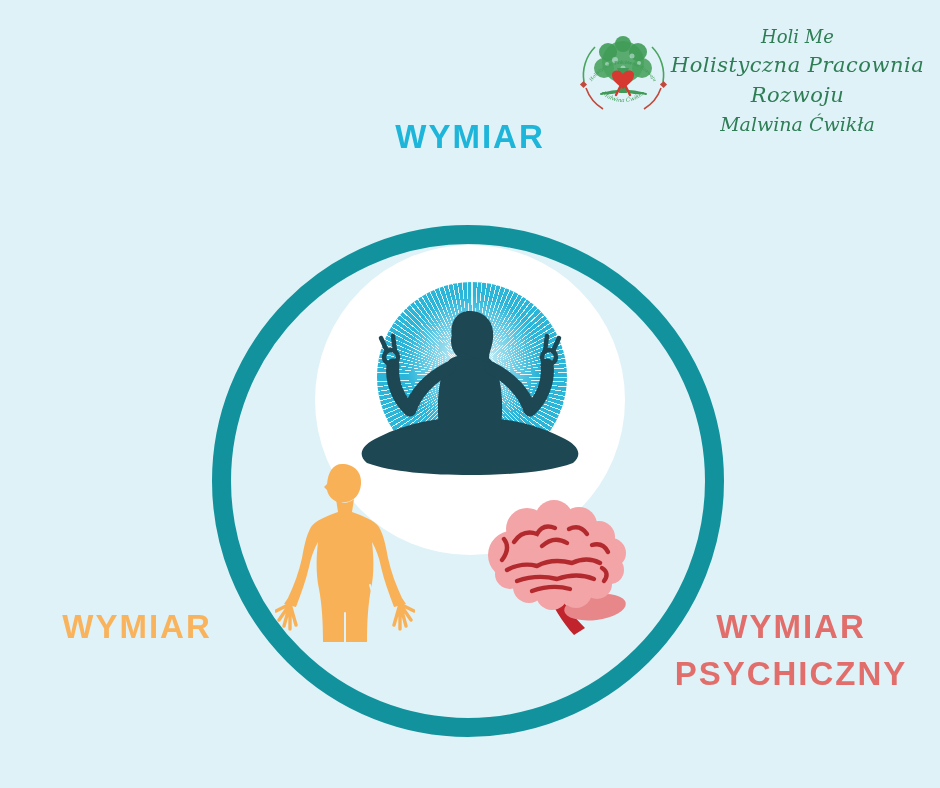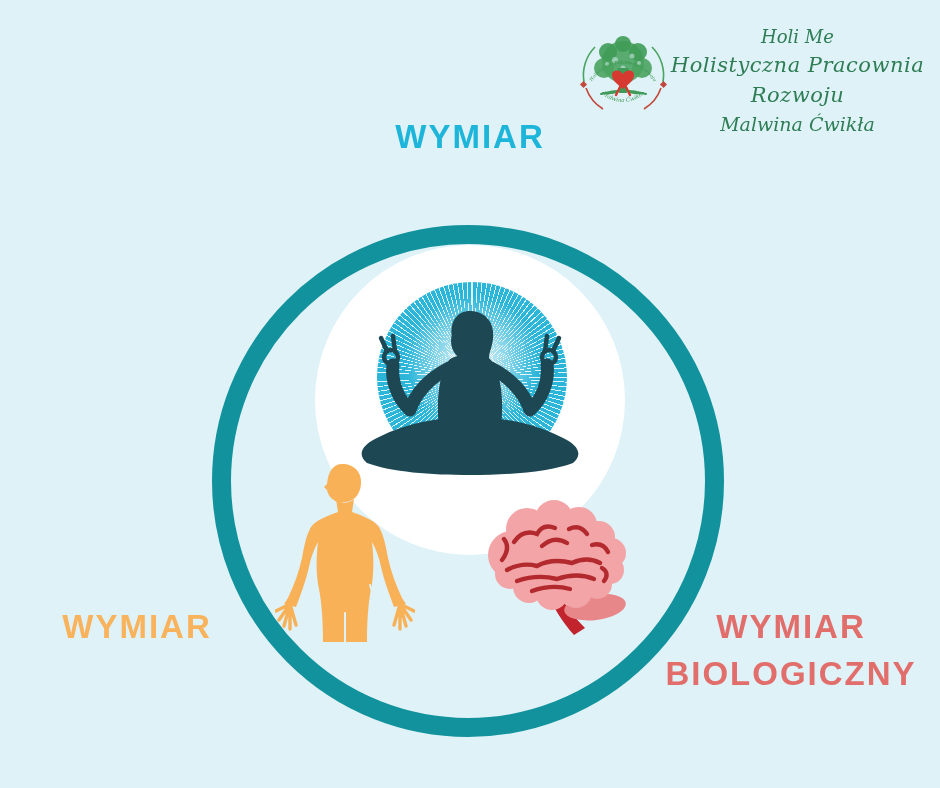--- a/index.html
+++ b/index.html
@@ -113,21 +113,21 @@
   </div>
 
   <div class="dim-label label-spiritual">
     <div>WYMIAR</div>
   </div>
   <div class="dim-label label-biological">
     <div>WYMIAR</div>
   </div>
   <div class="dim-label label-psychic">
     <div>WYMIAR</div>
-    <div>BIOLOGICZNY</div>
+    <div>PSYCHICZNY</div>
   </div>
 
   <div class="big-ring"></div>
   <div class="glow-circle"></div>
   <div class="starburst"></div>
 
   <svg class="meditation-svg" viewBox="0 0 234 172">
     <g fill="#1c4753" stroke="none">
 
       <path d="M 14 155 C 4 147 8 137 26 129 C 54 115 86 109 117 109 C 148 109 180 115 208 129 C 226 137 230 147 220 155 C 196 164 156 167 117 167 C 78 167 38 164 14 155 Z"></path>

